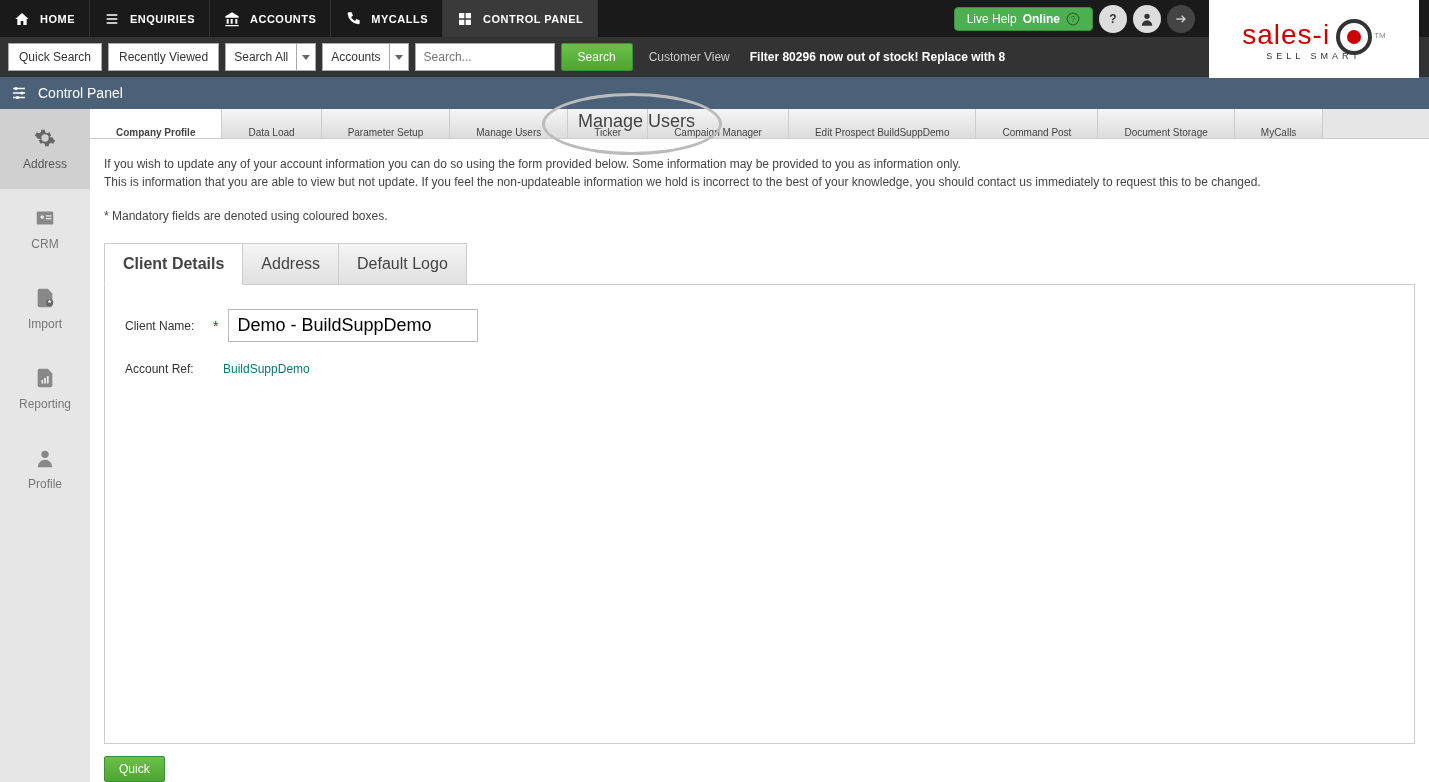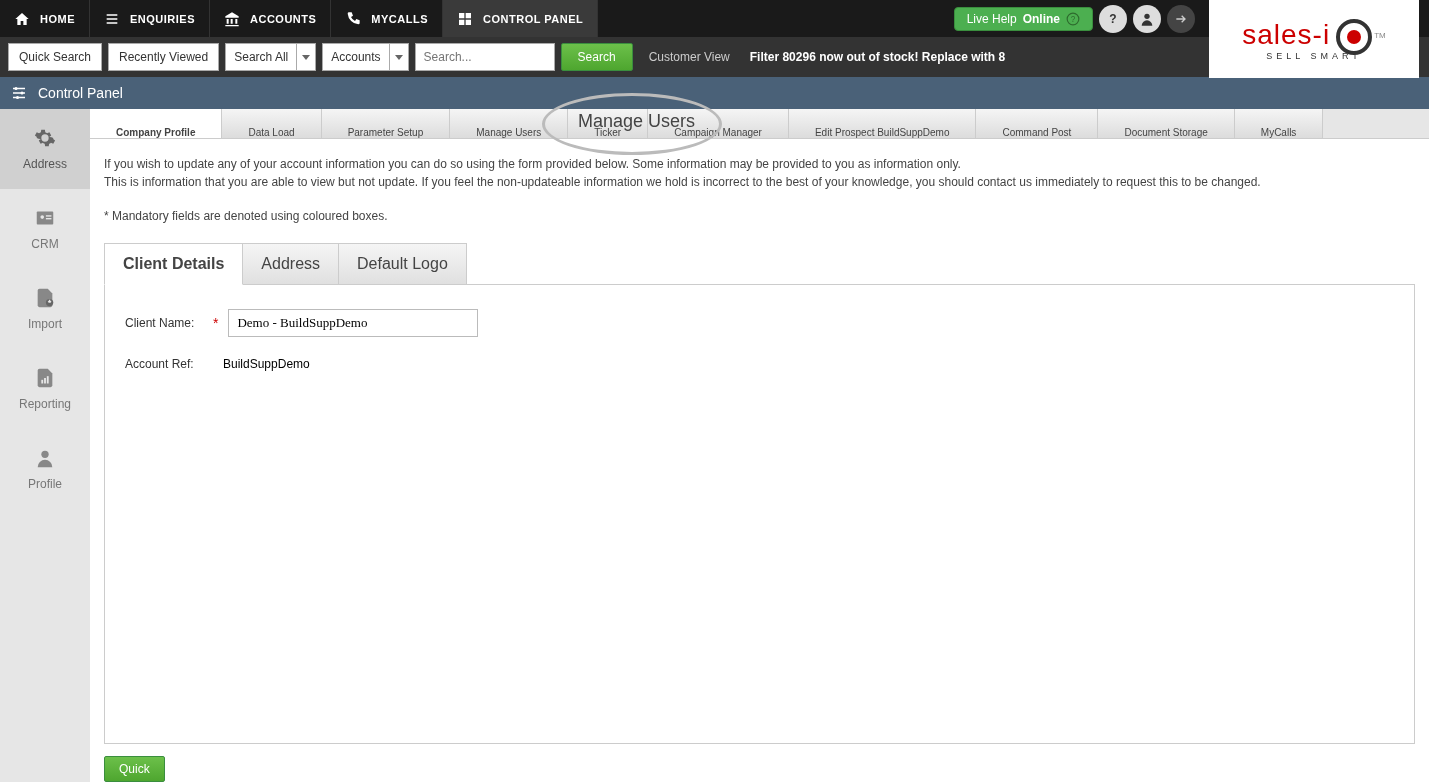--- a/index.html
+++ b/index.html
@@ -64,22 +64,22 @@
   
   
   .subtabs { display: flex; margin: 10px 14px 0; }
   .subtab { padding: 11px 18px; font-size: 16px; color: #444; background: linear-gradient(#f5f5f5, #e0e0e0); border: 1px solid #ccc; border-bottom: none; cursor: pointer; margin-right: -1px; }
   .subtab.active { background: #fff; font-weight: 600; position: relative; z-index: 2; border-bottom: 1px solid #fff; margin-bottom: -1px; }
   
   .panel { margin: 0 14px; border: 1px solid #ccc; background: #fff; padding: 24px 20px; min-height: 460px; }
   .form-row { display: flex; align-items: center; gap: 10px; margin-bottom: 20px; }
   .form-label { font-size: 12px; width: 78px; color: #333; }
   .req { color: #cc0000; font-size: 14px; }
-  .form-input { border: 1px solid #bbb; padding: 5px 8px; font-size: 13px; width: 250px; font-family: Liberation Serif, serif; }
-  .form-value { font-size: 12px; color: #000000; margin-left: 10px; }
+  .form-input { border: 1px solid #bbb; padding: 5px 8px; font-size: 18px; width: 250px; }
+  .form-value { font-size: 12px; color: #0f766e; margin-left: 10px; }
   
   .update-btn { margin: 12px 14px; background: linear-gradient(#6cc04a, #4ea62f); border: 1px solid #3a8e3e; color: #fff; padding: 5px 14px; font-size: 12px; cursor: pointer; border-radius: 2px; }
 </style>
 </head>
 <body>
 
 <div class="topbar">
   <div class="topnav">
     <div class="topnav-item">
       <svg class="topnav-icon" viewBox="0 0 24 24">

